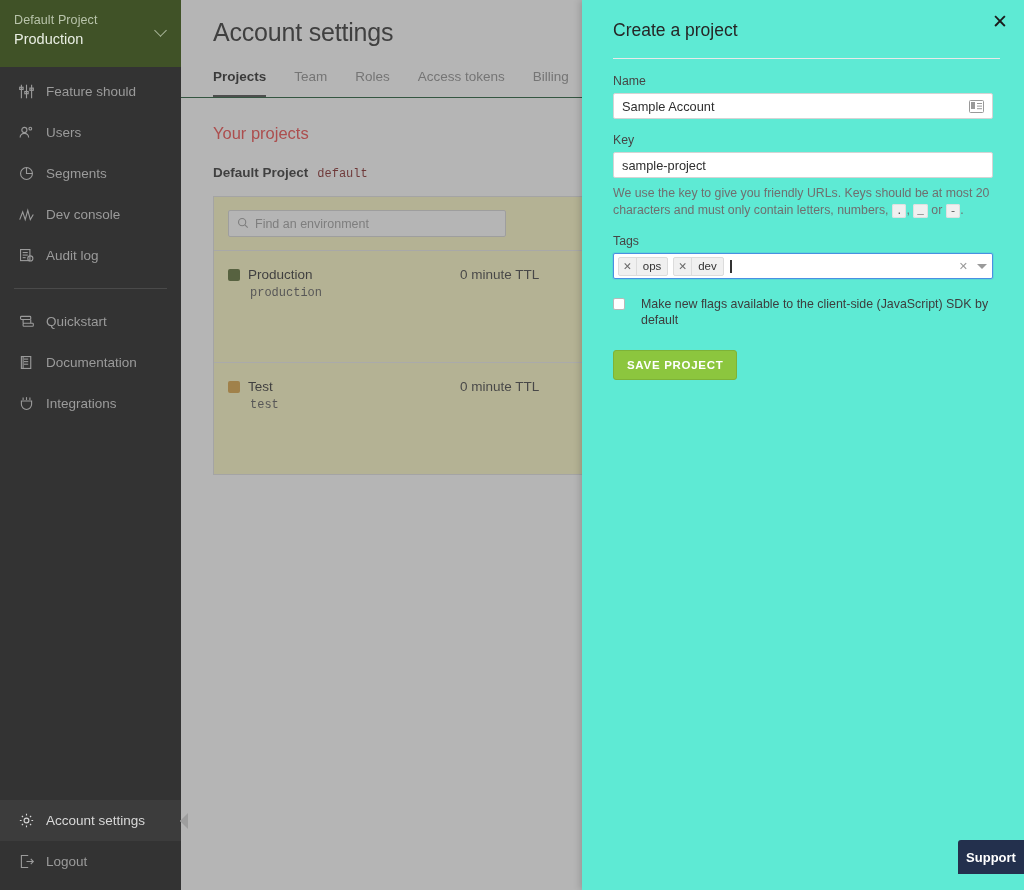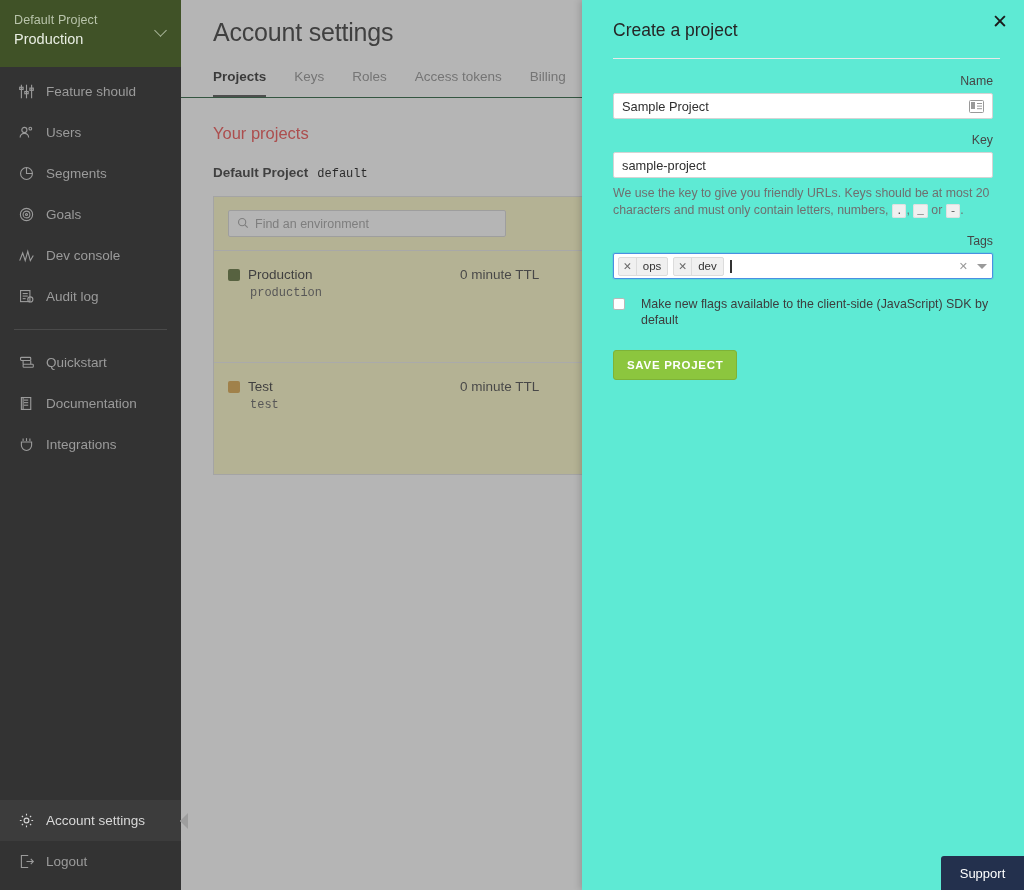--- a/index.html
+++ b/index.html
@@ -99,21 +99,21 @@
     white-space: nowrap;
   }
   .tab.sel { color: #1f1f1f; font-weight: bold; border-bottom: 2px solid #444; }
 
   .section-h {
     font-size: 16.5px; color: #ef4444; padding: 26px 0 0 32px;
   }
   .proj-line { padding: 22px 0 0 32px; display: flex; align-items: baseline; gap: 9px; }
   .proj-line .nm { font-size: 13.5px; font-weight: bold; color: #2b2b2b; }
   .proj-line .ky {
-    font-family: "Liberation Mono", monospace; font-size: 12px; color: #000000;
+    font-family: "Liberation Mono", monospace; font-size: 12px; color: #7f1d1d;
   }
 
   .env-card {
     margin: 15px 0 0 32px;
     width: 700px;
     border: 1px solid #e0e0e0;
     background: #fef9c3;
   }
   .env-search-wrap { padding: 13px 14px; border-bottom: 1px solid #e8e8e8; }
   .env-search {
@@ -160,21 +160,21 @@
   .panel-close {
     position: absolute; right: 11px; top: 8px;
     width: 26px; height: 26px;
     display: flex; align-items: center; justify-content: center;
     font-size: 19px; color: #1a1a1a; cursor: pointer;
     line-height: 1;
   }
   .panel-rule { height: 1px; background: #e9e9e9; margin: 17px 24px 0 31px; }
   .panel-body { padding: 15px 31px 0 31px; }
 
-  .fld-label { font-size: 12.3px; color: #464646; margin-bottom: 5px; text-align: right; }
+  .fld-label { font-size: 12.3px; color: #464646; margin-bottom: 5px; }
   .fld {
     height: 26px; border: 1px solid #d4d4d4; border-radius: 2px;
     display: flex; align-items: center; padding: 0 8px;
     font-size: 12.8px; color: #2e2e2e; background: #fff;
     position: relative;
   }
   .fld .val { flex: 1 1 auto; }
   .autofill-ic {
     width: 15px; height: 13px; flex: 0 0 15px;
     border: 1.4px solid #999; border-radius: 1.5px;
@@ -246,27 +246,27 @@
     display: inline-block;
     background: #8cc63e; border: 1px solid #7eb337;
     border-radius: 3px;
     color: #fff; font-size: 11.5px; font-weight: bold;
     letter-spacing: .7px;
     padding: 8px 13px; cursor: pointer;
   }
 
   
   .support-btn {
-    position: absolute; right: 0; bottom: 0;
-    width: 83px; height: 34px;
+    position: absolute; right: 0; bottom: 16px;
+    width: 66px; height: 34px;
     background: #23304d; color: #fff;
     font-size: 13px;
     display: flex; align-items: center; justify-content: center;
     border-radius: 3px 0 0 0;
-    z-index: 40; cursor: pointer;
+    z-index: 40; cursor: pointer; font-weight: bold;
   }
 </style>
 </head>
 <body>
 
 <div id="root">
 
   <div class="sidebar">
 
     <div class="proj-header">
@@ -305,30 +305,20 @@
       <div class="nav-item">
         <span class="ic">
           <svg width="17" height="17" viewBox="0 0 20 20" fill="none" stroke="currentColor" stroke-width="1.3">
             <circle cx="10" cy="10" r="7"></circle>
               <path d="M10 3v7h7"></path>
           </svg>
         </span>
         <span>Segments</span>
       </div>
 
-      <div class="nav-item">
-        <span class="ic">
-          <svg width="17" height="17" viewBox="0 0 20 20" fill="none" stroke="currentColor" stroke-width="1.3">
-            <circle cx="10" cy="10" r="7.2"></circle>
-              <circle cx="10" cy="10" r="4"></circle>
-              <circle cx="10" cy="10" r="1.2"></circle>
-          </svg>
-        </span>
-        <span>Goals</span>
-      </div>
 
       <div class="nav-item">
         <span class="ic">
           <svg width="17" height="17" viewBox="0 0 20 20" fill="none" stroke="currentColor" stroke-width="1.3">
             <path d="M2 16l3.5-9 3 9 3-11 3 11 3.5-6"></path>
           </svg>
         </span>
         <span>Dev console</span>
       </div>
 
@@ -407,21 +397,21 @@
       </div>
     </div>
   </div>
 
   <div class="main">
     <div class="main-inner">
       <div class="page-title">Account settings</div>
 
       <div class="tabs">
         <div class="tab sel">Projects</div>
-        <div class="tab">Keys</div>
+        <div class="tab">Team</div>
         <div class="tab">Roles</div>
         <div class="tab">Access tokens</div>
         <div class="tab">Billing</div>
         <div class="tab">Security</div>
         <div class="tab">Pro</div>
       </div>
 
       <div class="section-h">Your projects</div>
 
       <div class="proj-line">
@@ -483,21 +473,21 @@
     <div class="panel-head">
       <div class="panel-title">Create a project</div>
       <div class="panel-close">✕</div>
     </div>
     <div class="panel-rule"></div>
 
     <div class="panel-body">
 
       <div class="fld-label">Name</div>
       <div class="fld">
-        <span class="val">Sample Project</span>
+        <span class="val">Sample Account</span>
         <span class="autofill-ic"></span>
       </div>
 
       <div class="fld-gap"></div>
 
       <div class="fld-label">Key</div>
       <div class="fld">
         <span class="val">sample-project</span>
       </div>
 

